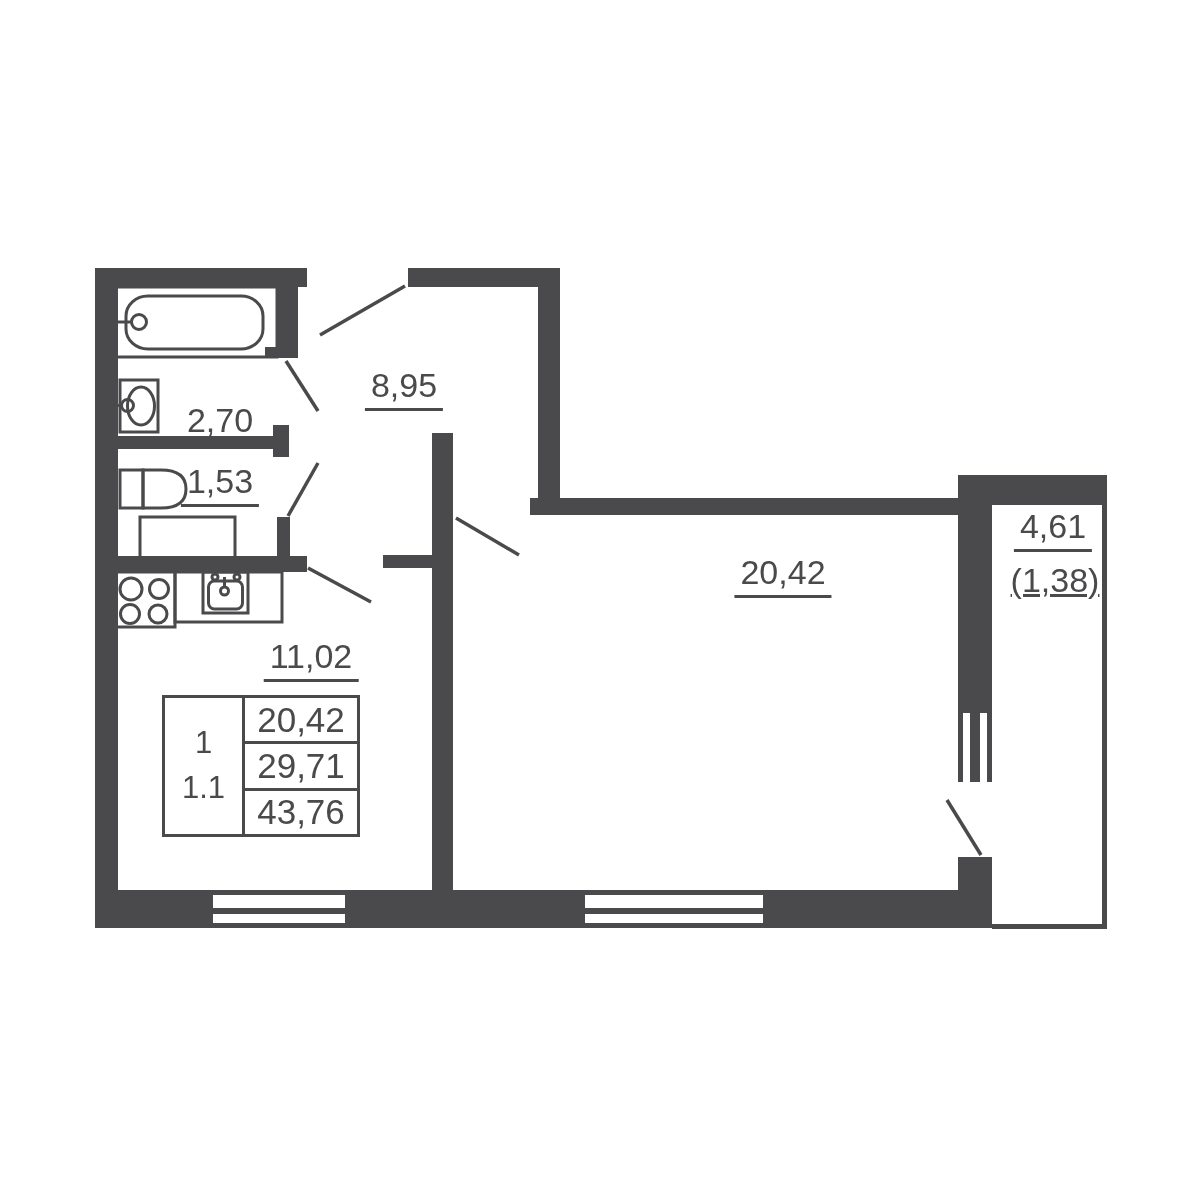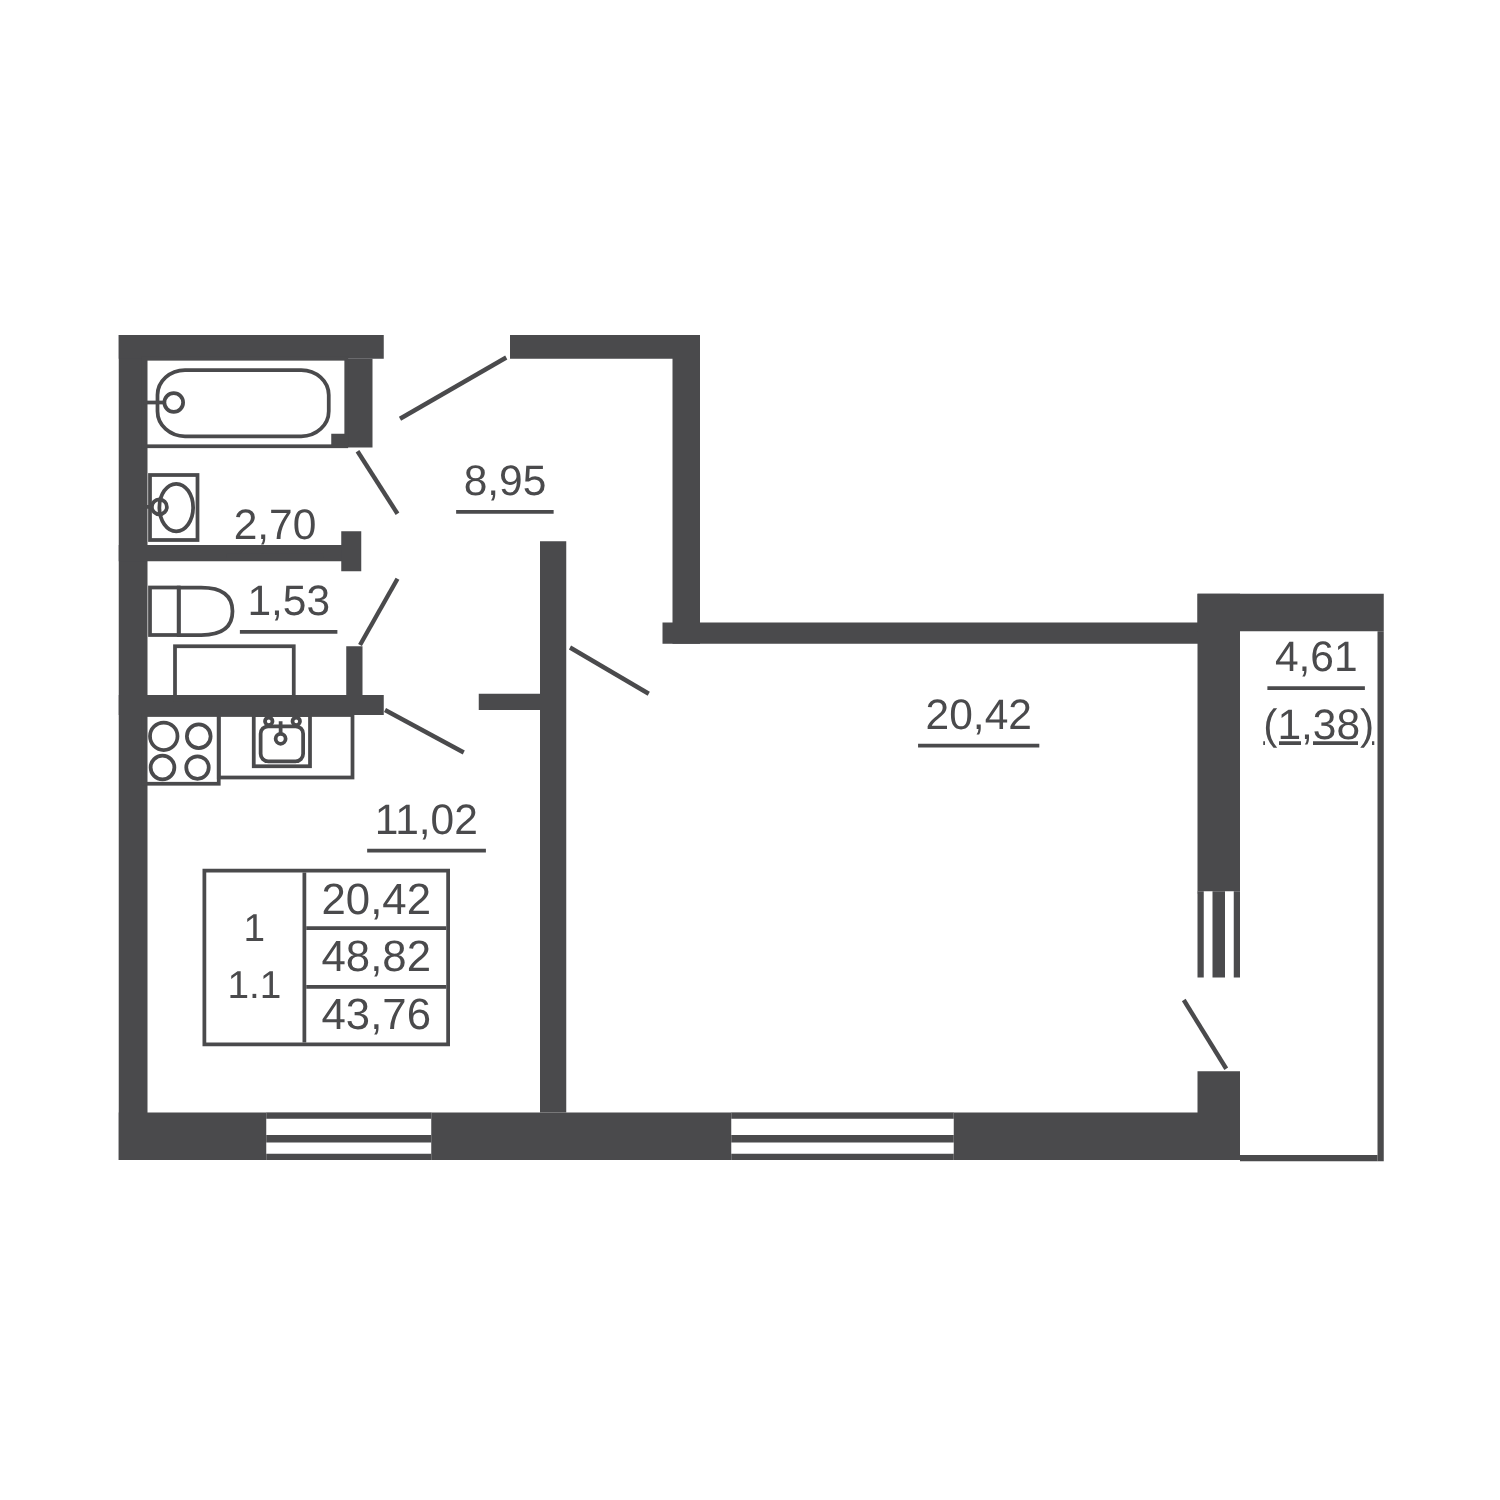--- a/index.html
+++ b/index.html
@@ -114,32 +114,32 @@
     </g>
     <line class="swing" x1="405" y1="286" x2="320" y2="335"></line>
     <line class="swing" x1="286" y1="361" x2="318" y2="411"></line>
     <line class="swing" x1="318" y1="463" x2="288" y2="516"></line>
     <line class="swing" x1="308" y1="568" x2="371" y2="602"></line>
     <line class="swing" x1="456" y1="518" x2="519" y2="555"></line>
     <line class="swing" x1="947" y1="800" x2="981" y2="855"></line>
   </svg>
 
   <div class="label u" style="left:220px;top:375px;margin-top:28px;">2,70</div>
-  <div class="label u" style="left:231px;top:464px;">1,53</div>
+  <div class="label u" style="left:220px;top:464px;">1,53</div>
   <div class="label u" style="left:404px;top:368px;">8,95</div>
-  <div class="label u" style="left:341px;top:639px;">11,02</div>
+  <div class="label u" style="left:311px;top:639px;">11,02</div>
   <div class="label u" style="left:783px;top:555px;">20,42</div>
   <div class="label u" style="left:1053px;top:509px;">4,61</div>
   <div class="label" style="left:1055px;top:563px;text-decoration:underline;">(1,38)</div>
 
   <div class="itable">
     <div class="lcol">
       <div>1</div>
       <div>1.1</div>
     </div>
     <div class="rcol">
       <div class="cell">20,42</div>
-      <div class="cell">48,82</div>
+      <div class="cell">29,71</div>
       <div class="cell last">43,76</div>
     </div>
   </div>
 
 </div>
 
 </body></html>

